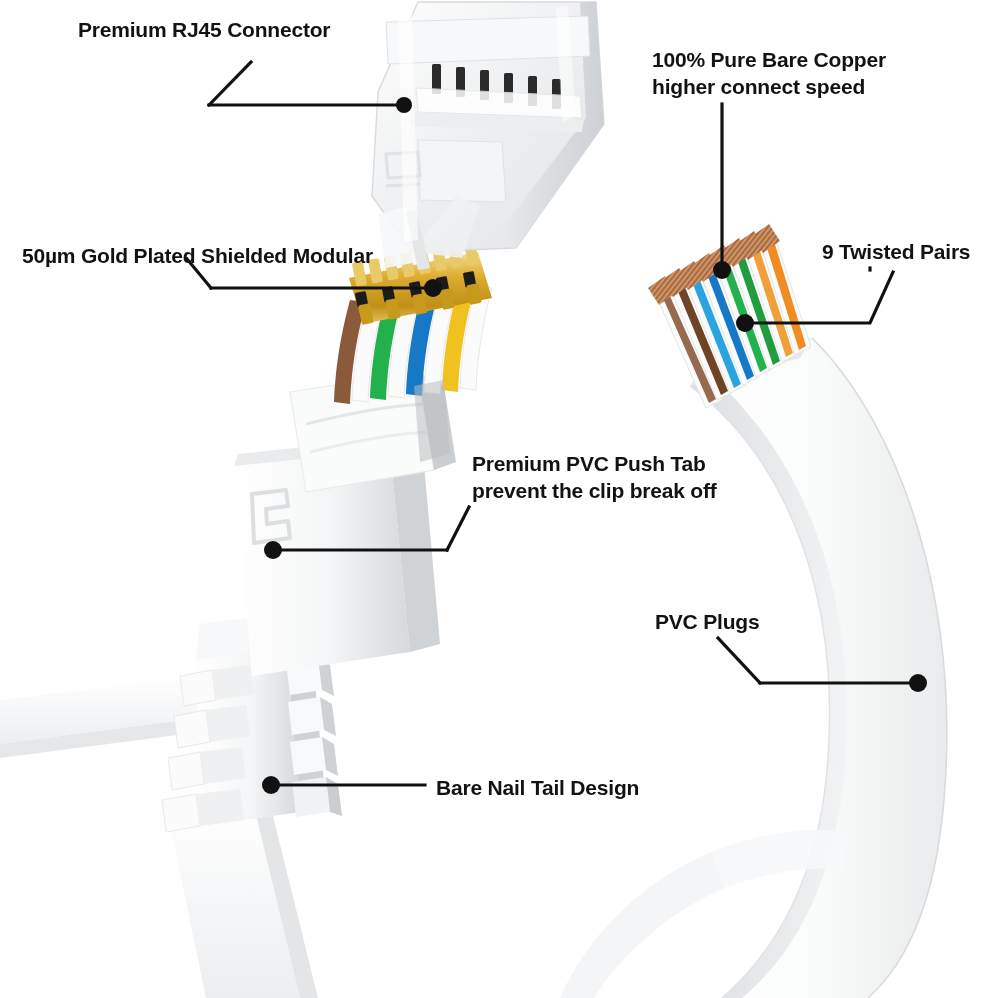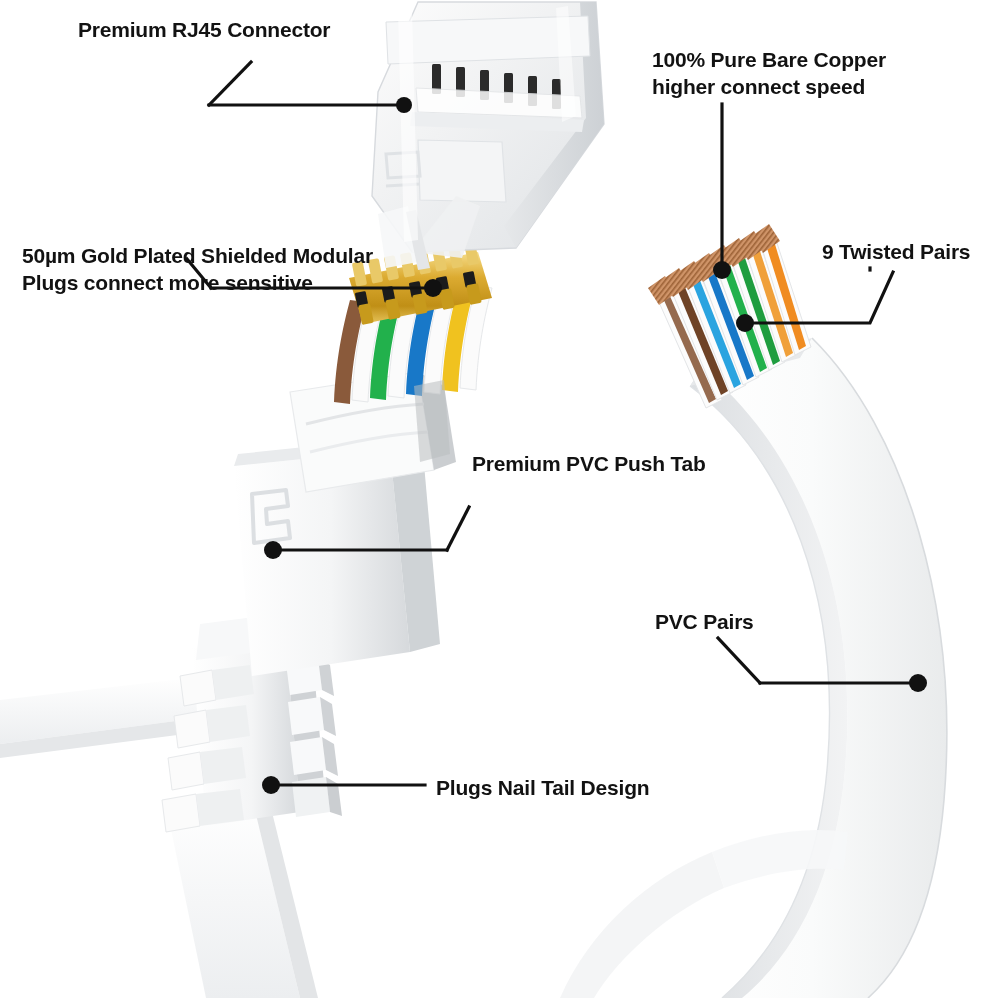--- a/index.html
+++ b/index.html
@@ -317,21 +317,21 @@
         <circle cx="722" cy="270" r="9"></circle>
         <circle cx="745" cy="323" r="9"></circle>
         <circle cx="273" cy="550" r="9"></circle>
         <circle cx="918" cy="683" r="9"></circle>
         <circle cx="271" cy="785" r="9"></circle>
       </g>
   </svg>
 
   <div id="callout-labels">
       <div class="callout-text" style="left: 78px; top: 16px;"><span>Premium RJ45 Connector</span></div>
-      <div class="callout-text" style="left: 22px; top: 202px; margin-top: 40px;"><span>50µm Gold Plated Shielded Modular</span><span class="l2">Plugs connect more sensitive</span></div>
+      <div class="callout-text" style="left: 22px; top: 202px; margin-top: 40px;"><span>50µm Gold Plated Shielded Modular</span></div>
       <div class="callout-text" style="left: 652px; top: 46px;"><span>100% Pure Bare Copper</span><span class="l2">higher connect speed</span></div>
       <div class="callout-text" style="left: 822px; top: 238px;"><span>9 Twisted Pairs</span></div>
-      <div class="callout-text" style="left: 472px; top: 450px;"><span>Premium PVC Push Tab</span></div>
-      <div class="callout-text" style="left: 655px; top: 608px;"><span>PVC Pairs</span></div>
-      <div class="callout-text" style="left: 436px; top: 774px;"><span>Plugs Nail Tail Design</span></div>
+      <div class="callout-text" style="left: 472px; top: 450px;"><span>Premium PVC Push Tab</span><span class="l2">prevent the clip break off</span></div>
+      <div class="callout-text" style="left: 655px; top: 608px;"><span>PVC Plugs</span></div>
+      <div class="callout-text" style="left: 436px; top: 774px;"><span>Bare Nail Tail Design</span></div>
     </div>
 
 </div>
 
 </body></html>

